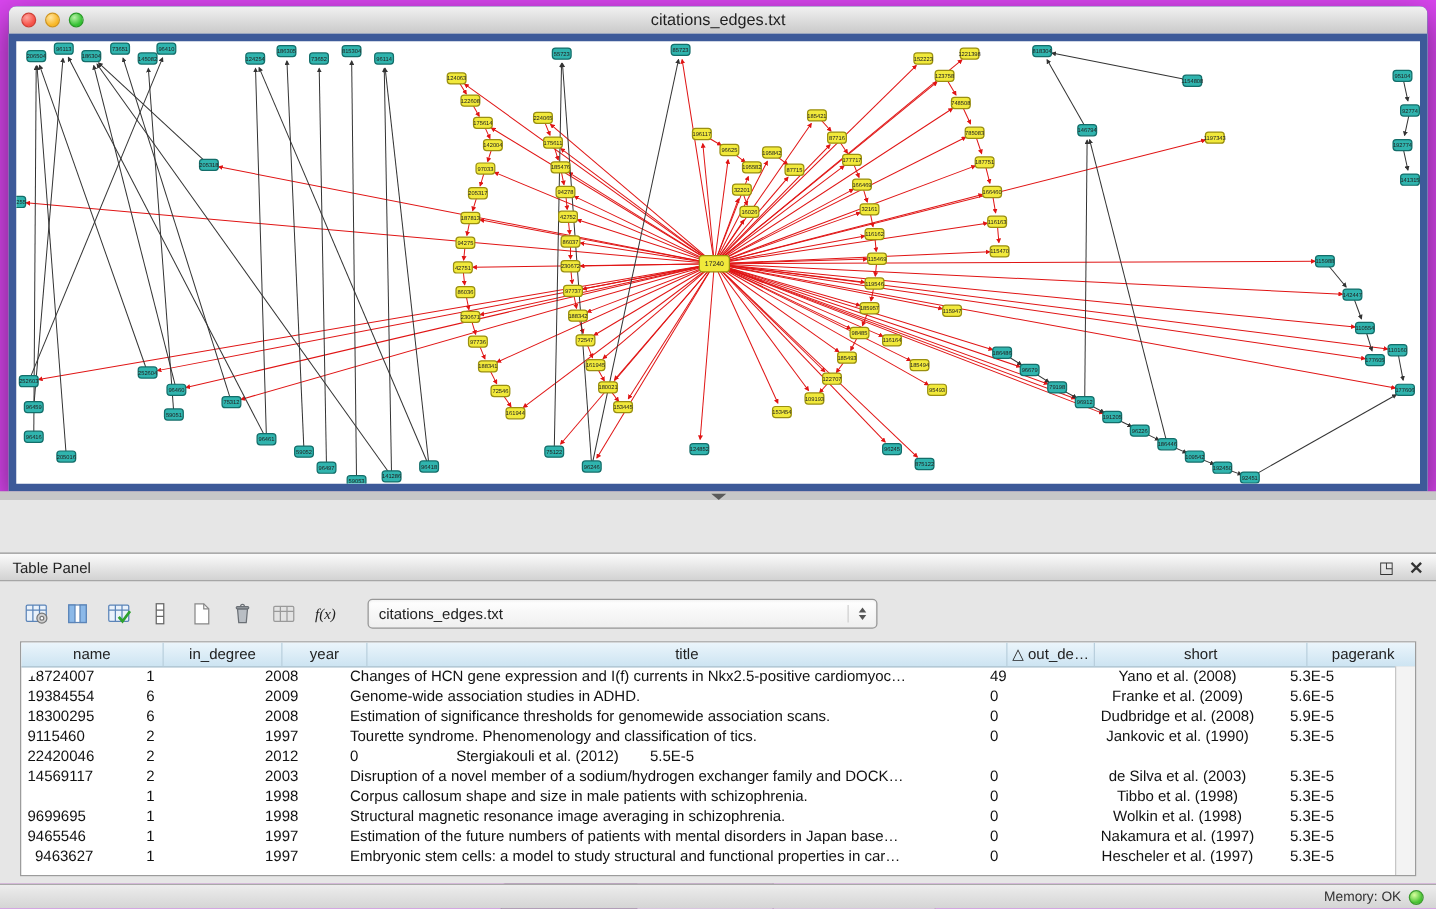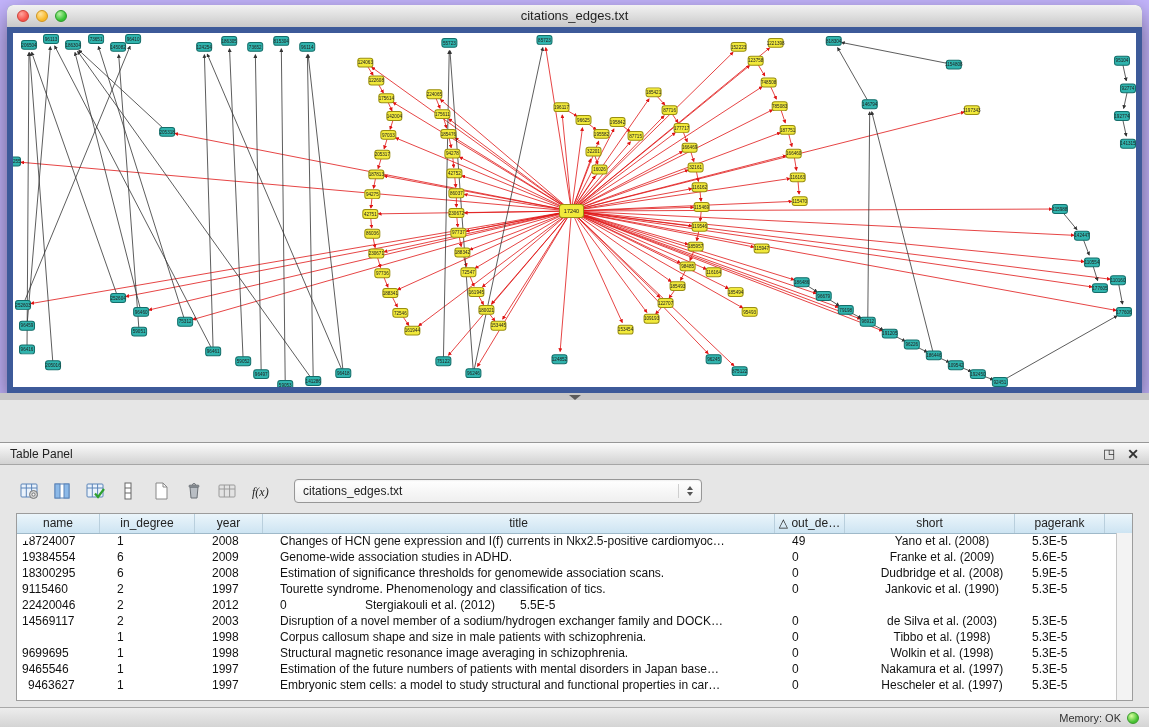--- a/index.html
+++ b/index.html
@@ -1,17 +1,17 @@
 <!DOCTYPE html>
 <html><head>
 <meta charset="utf-8">
 <style>
   html,body{margin:0;padding:0;}
   body{font-family:"Liberation Sans",sans-serif;}
-  .app{position:relative;width:1149px;height:727px;background:#c4b5fd;overflow:hidden;}
+  .app{position:relative;width:1149px;height:727px;background:#d946ef;overflow:hidden;}
 
   
   .net-window{position:absolute;left:7px;top:5px;width:1135px;height:388px;border-radius:6px 6px 0 0;
     background:#3d5a99;box-shadow:0 10px 26px rgba(0,0,0,.5);}
   .titlebar{height:22px;background:linear-gradient(#f2f2f2,#c9c9c9);border-radius:6px 6px 0 0;
     border-bottom:1px solid #8d8d8d;position:relative;}
   .lights{position:absolute;left:10px;top:5px;display:flex;gap:7px;}
   .light{width:12px;height:12px;border-radius:50%;box-sizing:border-box;}
   .light.red{background:radial-gradient(circle at 35% 30%,#ffa59d,#f6534a 65%);border:1px solid #cf4037;}
   .light.yellow{background:radial-gradient(circle at 35% 30%,#ffe4a0,#f8b829 65%);border:1px solid #d0951f;}
@@ -581,21 +581,21 @@
           <span class="sel-text">citations_edges.txt</span>
           <span class="sel-arrows">
             <span class="arr-up"></span>
             <span class="arr-dn"></span>
           </span>
         </div>
       </div>
 
       <div class="table-wrap">
         <div class="thead" id="thead">
-            <div class="th" style="width: 83px;">name</div>
+            <div class="th" style="width: 114px;">name</div>
             <div class="th" style="width: 95px;">in_degree</div>
             <div class="th" style="width: 68px;">year</div>
             <div class="th" style="width: 512px;">title</div>
             <div class="th" style="width: 70px;">△ out_de…</div>
             <div class="th" style="width: 170px;">short</div>
             <div class="th" style="width: 90px;">pagerank</div>
           </div>
         <div class="tbody" id="tbody">
             <div class="tr">
               <div class="td" style="width: 95px;">18724007</div>

